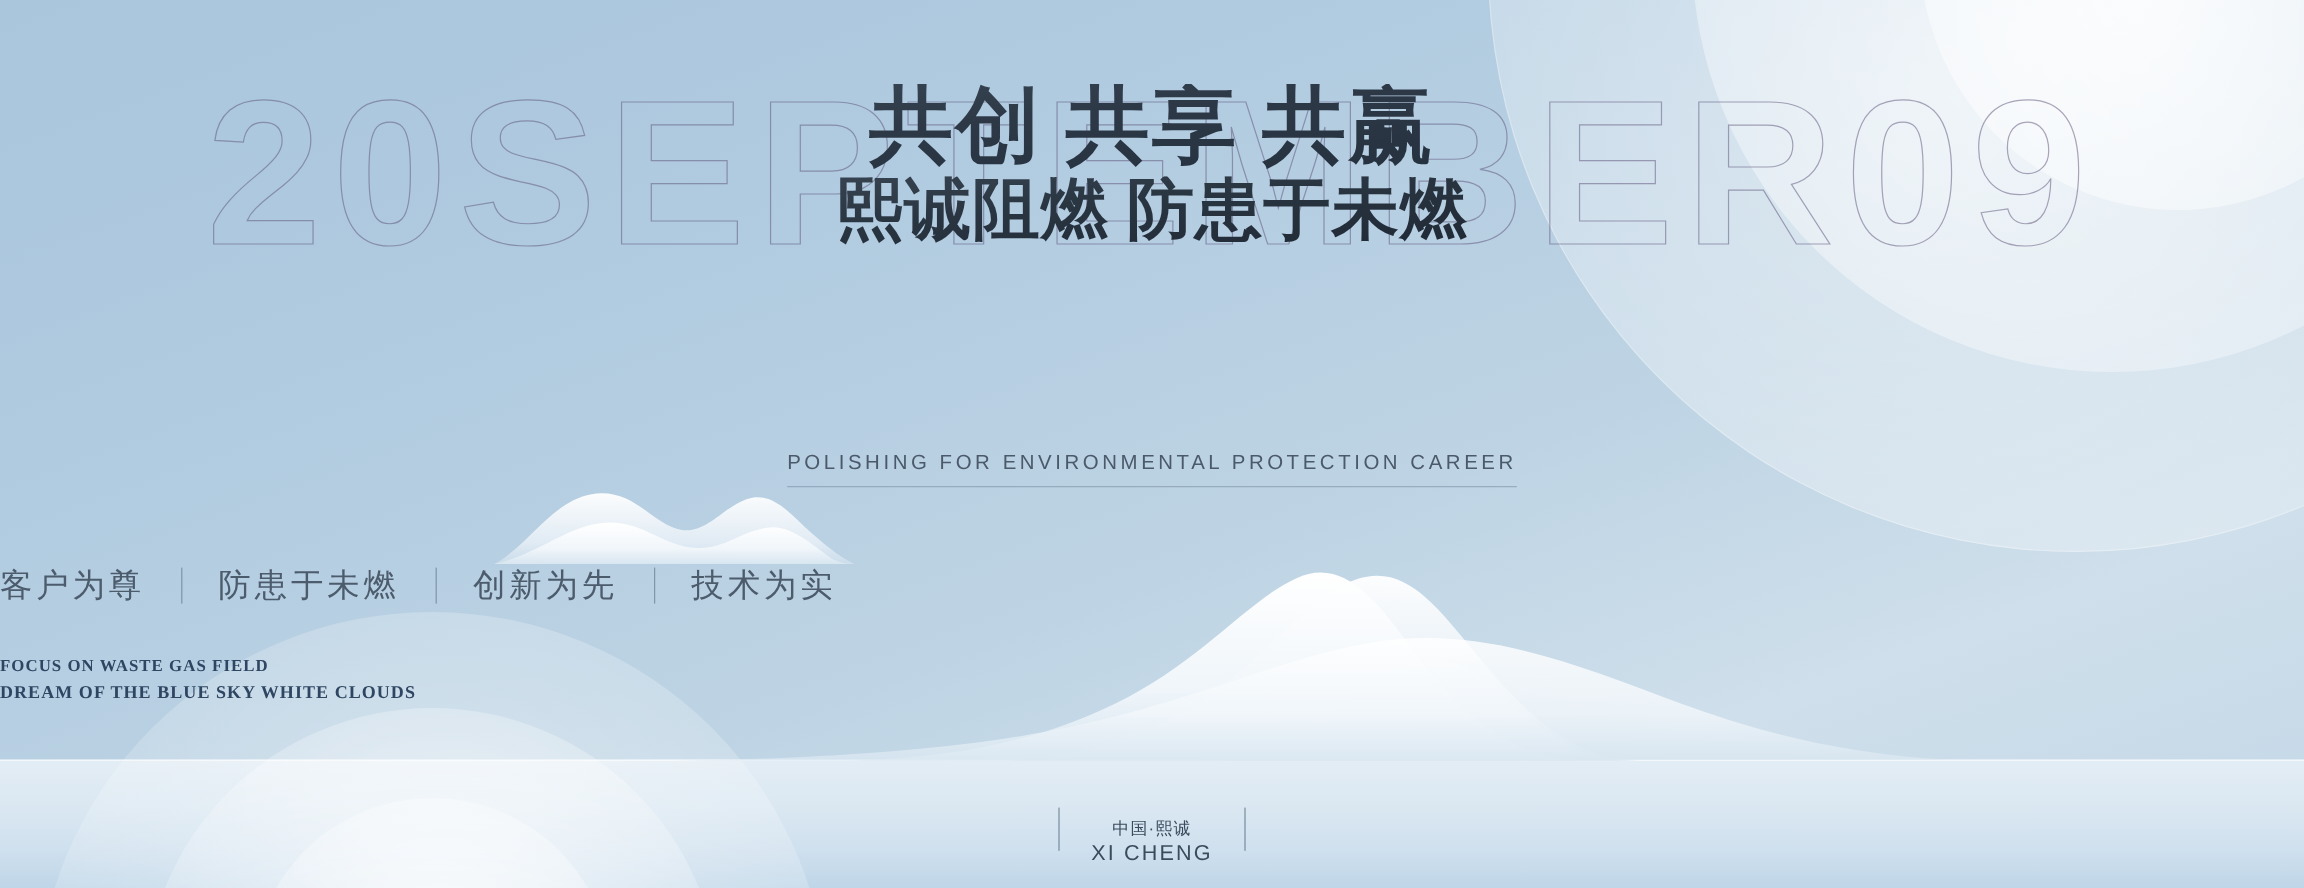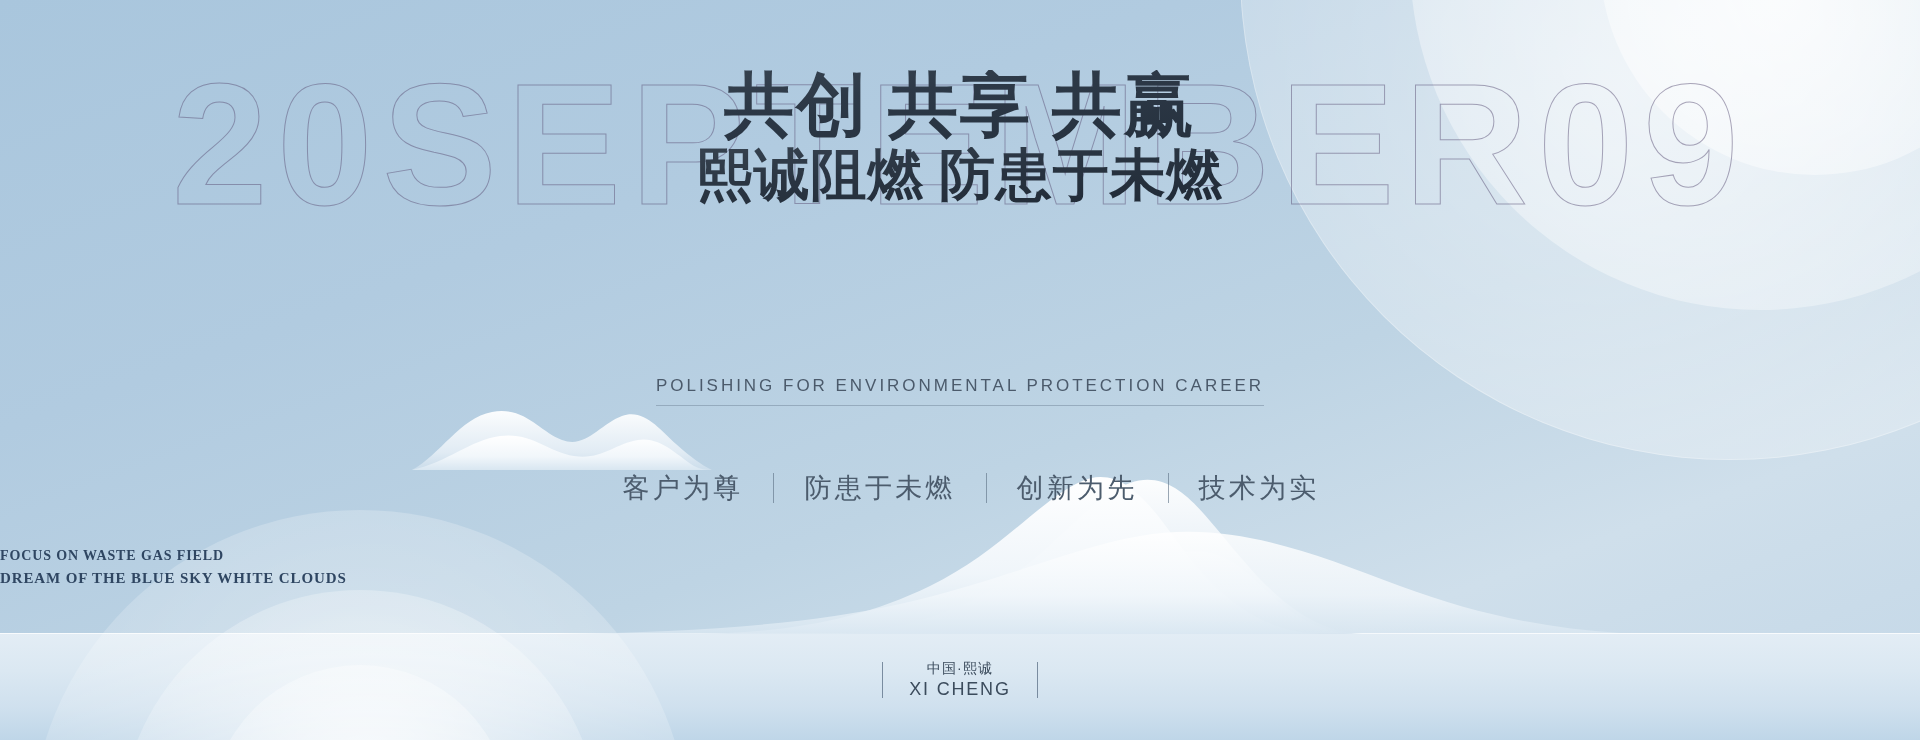--- a/index.html
+++ b/index.html
@@ -93,21 +93,21 @@
     font-family:"Liberation Sans", sans-serif;
     font-size:17px;font-weight:400;letter-spacing:.175em;
     color:#4b5a6b;
     padding-bottom:9px;
     border-bottom:1px solid rgba(120,140,160,.55);
   }
 
   
   .values{
     position:absolute;left:0;right:0;top:470px;
-    display:flex;align-items:center;justify-content:center;margin-left:22px;
+    display:flex;align-items:center;justify-content:flex-start;
   }
   .values .val{
     font-family:"Liberation Sans", sans-serif;
     font-size:27px;letter-spacing:.12em;color:#4c5c6d;
   }
   .values .sep{
     width:1px;height:30px;margin:0 30px;
     background:rgba(90,110,130,.6);
   }
 
@@ -123,21 +123,21 @@
   
   .cloud-layer{position:absolute;left:0;top:0;width:1920px;height:740px;pointer-events:none;}
 
   
   .logo{
     position:absolute;left:0;right:0;top:660px;
     display:flex;align-items:center;justify-content:center;gap:26px;
   }
   .logo .bar{width:1px;height:36px;background:rgba(90,110,132,.75);}
   .logo .txt{text-align:center;line-height:1.25;color:#3b4b5c;}
-  .logo .cn{display:block;font-size:14px;letter-spacing:.08em;font-family:"Liberation Sans", sans-serif;}
+  .logo .cn{display:block;font-size:14px;letter-spacing:.08em;font-family:"Liberation Sans", sans-serif;margin-top:22px;}
   .logo .en{display:block;font-size:18px;letter-spacing:.10em;font-family:"Liberation Sans", sans-serif;}
 </style>
 </head>
 <body>
 
 <div class="stage">
 
   <div class="ring tr-ring1"></div>
   <div class="ring tr-ring2"></div>
   <div class="ring tr-ring3"></div>

